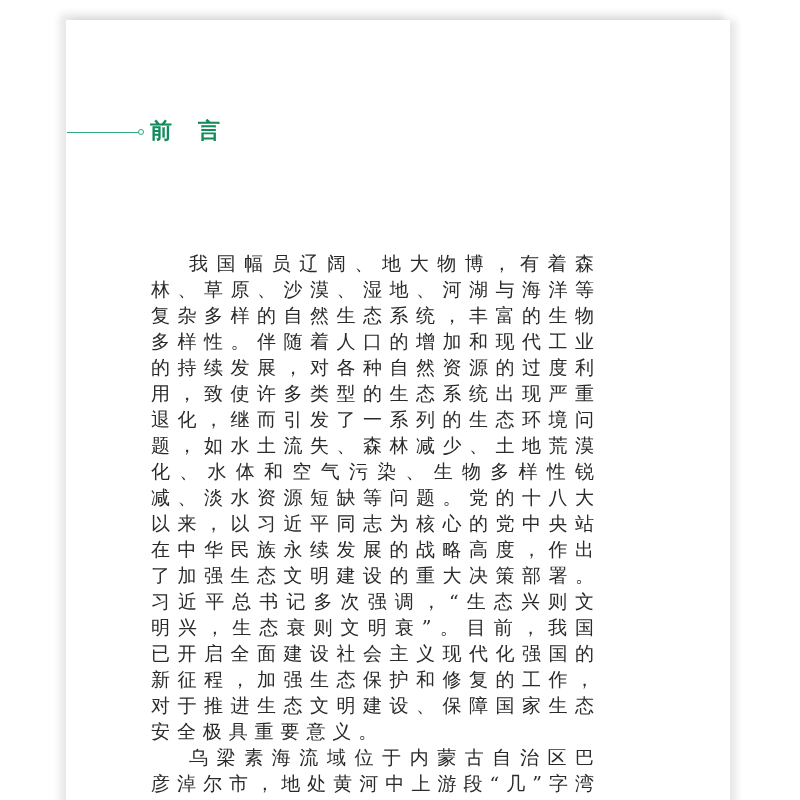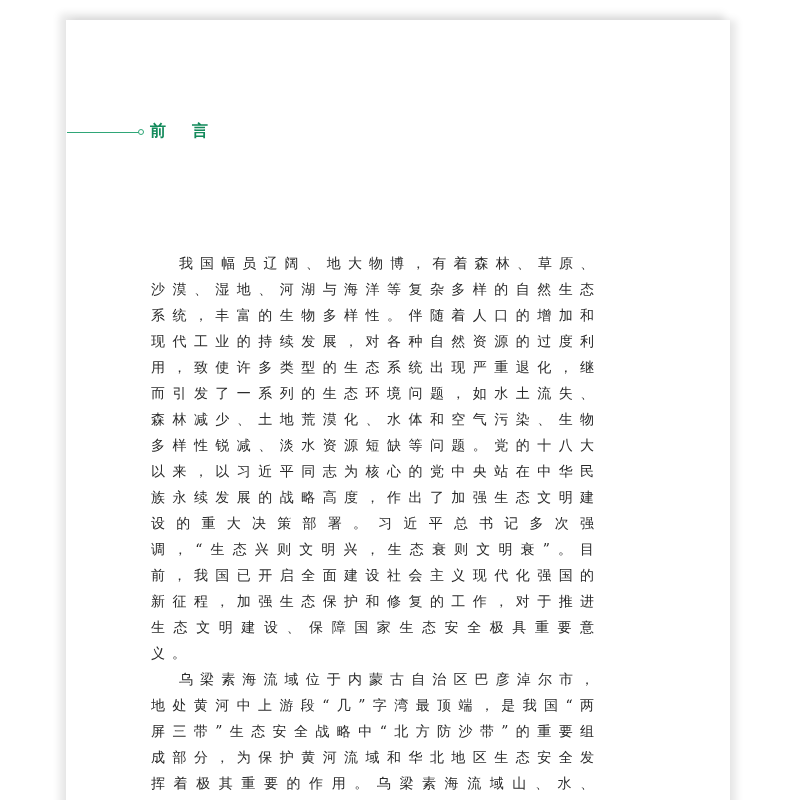--- a/index.html
+++ b/index.html
@@ -45,35 +45,35 @@
       border-radius: 50%;
       background: #ffffff;
     }
     .chapter-title {
       position: absolute;
       left: 84px;
       top: 96px;
       margin: 0;
       font-family: "DejaVu Sans", "Liberation Sans", sans-serif;
       font-weight: bold;
-      font-size: 16px;
+      font-size: 22px;
       color: #138a5b;
       letter-spacing: 26px;
       line-height: 30px;
       white-space: nowrap;
     }
     .body-text {
       position: absolute;
       left: 85px;
       top: 230px;
       width: 450px;
     }
     .para {
       margin: 0;
-      font-size: 14px;
+      font-size: 19px;
       line-height: 26px;
       color: #2a2a2a;
       text-align: justify;
       text-justify: inter-character;
       text-indent: 2em;
       letter-spacing: 6.9px;
       word-break: break-all;
     }
   </style>
 </head>

